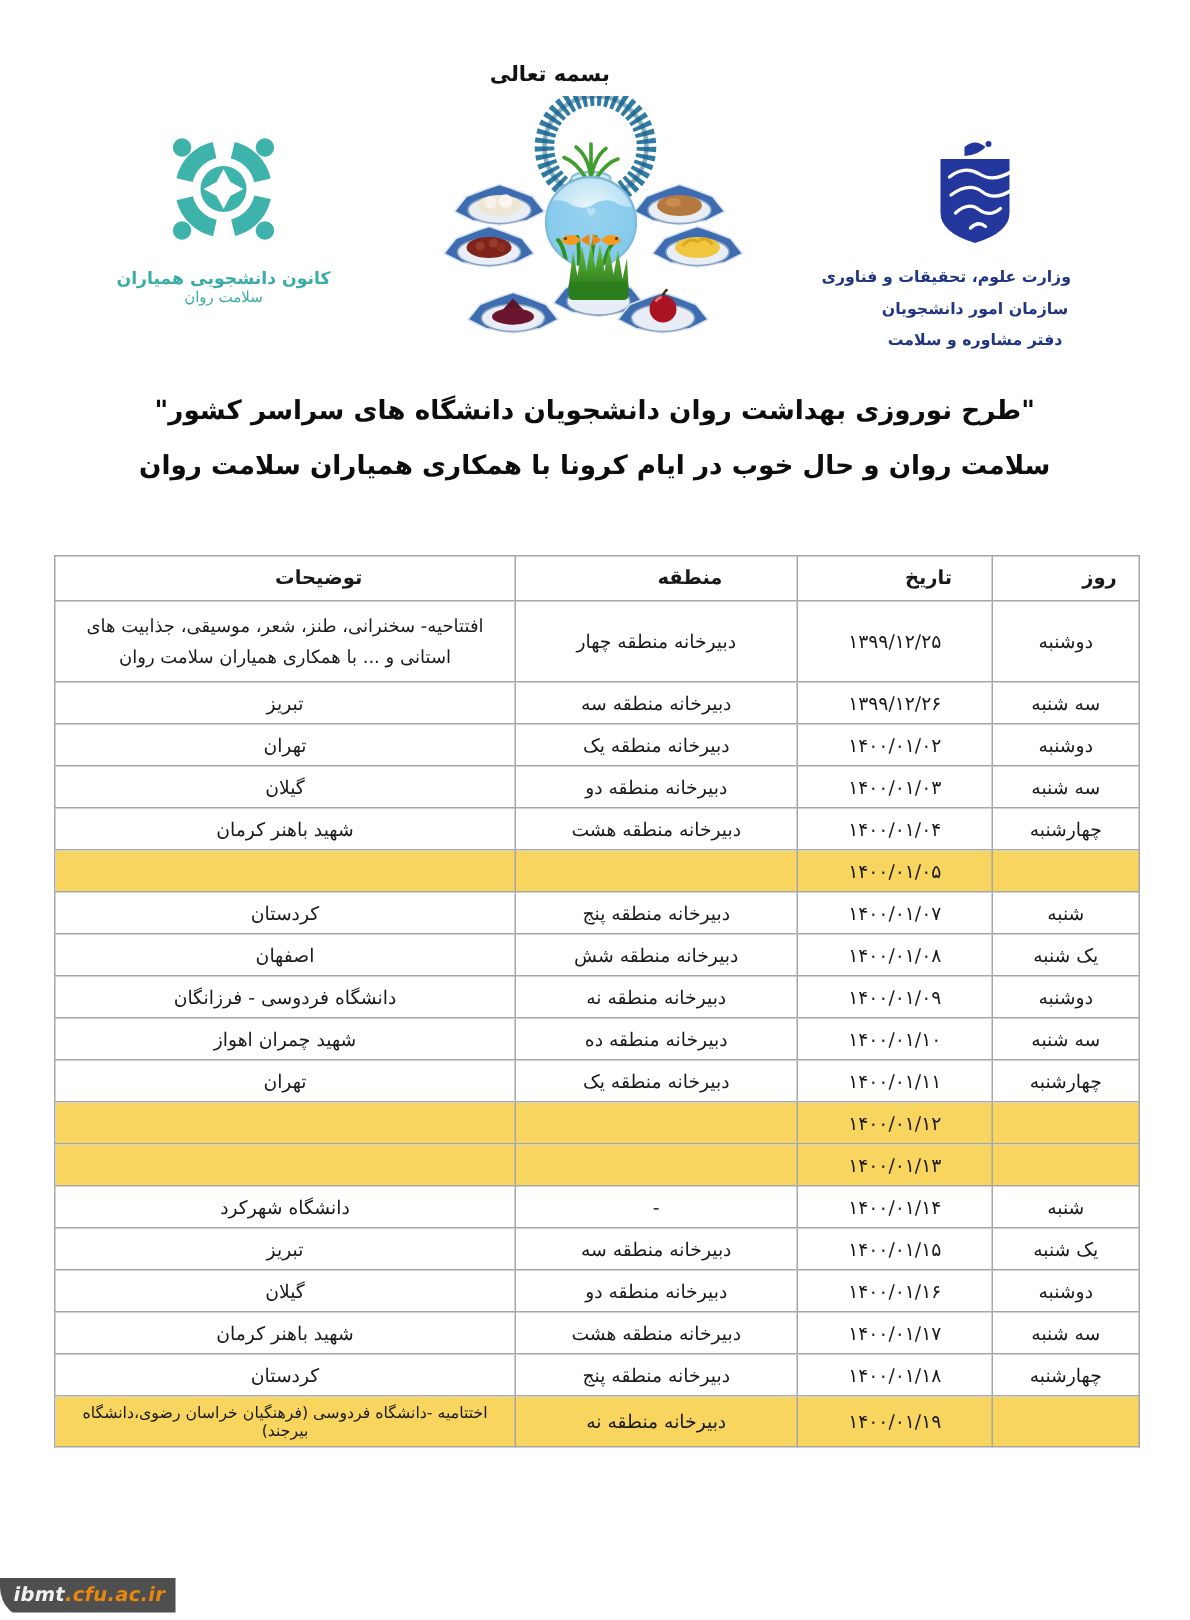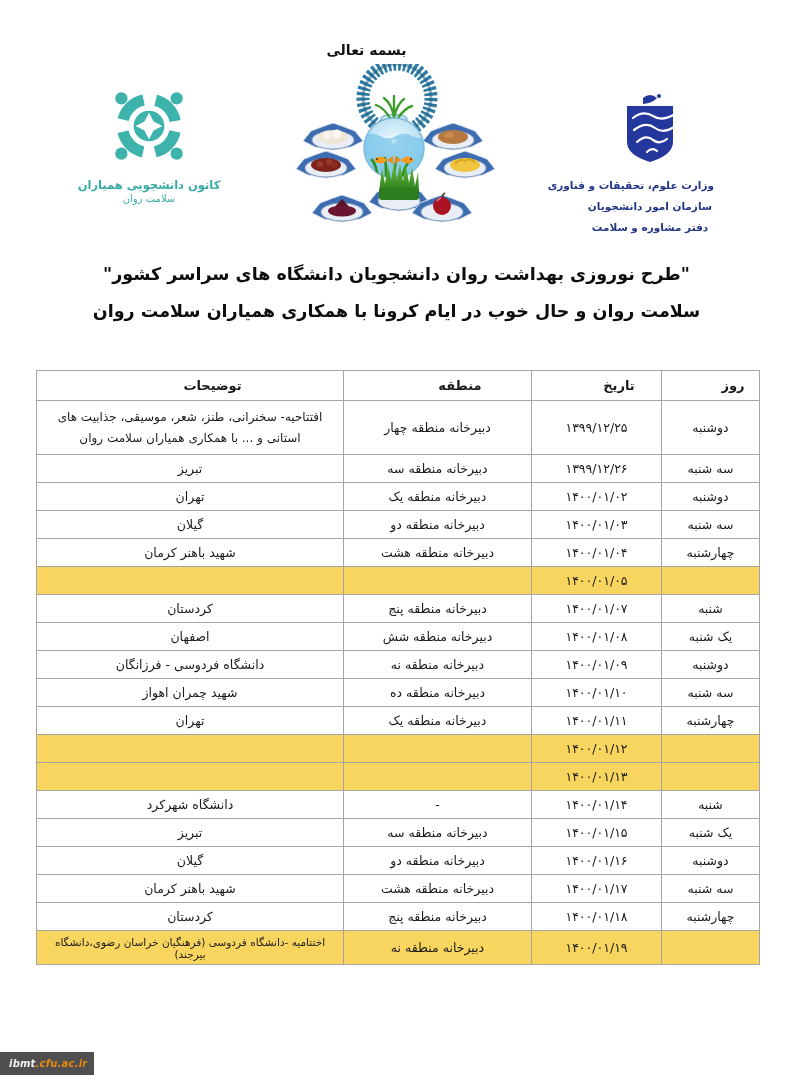--- a/index.html
+++ b/index.html
@@ -1,19 +1,19 @@
 <!DOCTYPE html>
 <html lang="fa"><head>
 <meta charset="utf-8">
 <style>
   * { margin:0; padding:0; box-sizing:border-box; }
   html,body { background:#ffffff; }
   .page {
     position:relative; width:793px; height:1080px; background:#ffffff;
-    overflow:hidden; font-family:"DejaVu Sans", sans-serif; direction:rtl;
+    overflow:hidden; font-family:"DejaVu Sans", sans-serif; direction:rtl;border-radius:22px;
   }
   
   .bismillah {
     position:absolute; top:42px; left:0; width:100%; text-align:center;
     font-size:14px; font-weight:bold; color:#111;
     transform:translateX(-30px); 
   }
   .logo-left {
     position:absolute; left:70px; top:82px; width:158px; text-align:center; direction:rtl;
   }
@@ -47,21 +47,21 @@
   tr.r-first { height:54px; }
   tr.r-first td.col-desc { font-size:12px; line-height:1.75; font-weight:500; }
   tr.r-last { height:34px; }
   tr.r-last td.col-desc { font-size:10.5px; }
   td.col-date { font-weight:500; }
 
   
   .watermark {
     position:absolute; left:0; top:1052px; height:23px; background:#4f4f4f;
     display:flex; align-items:center; padding:0 7px 0 9px; direction:ltr;
-    font-style:italic; font-weight:bold; font-size:10px; letter-spacing:0.2px;
+    font-style:italic; font-weight:bold; font-size:13px; letter-spacing:0.2px;
   }
   .watermark .wm-prefix { color:#f1f1f1; }
   .watermark .wm-suffix { color:#e8880c; }
 </style>
 </head>
 <body>
 
 <div class="page">
 
   <div class="bismillah">بسمه تعالی</div>

